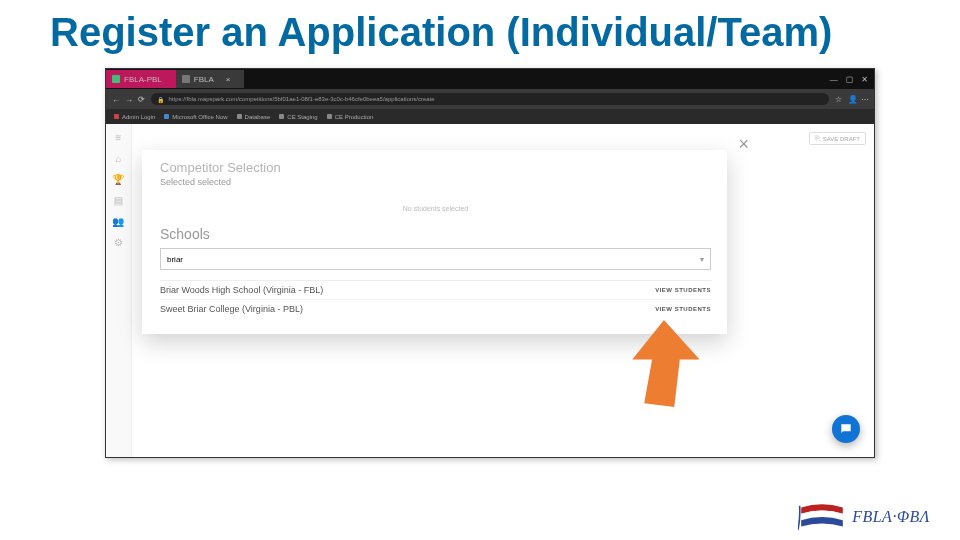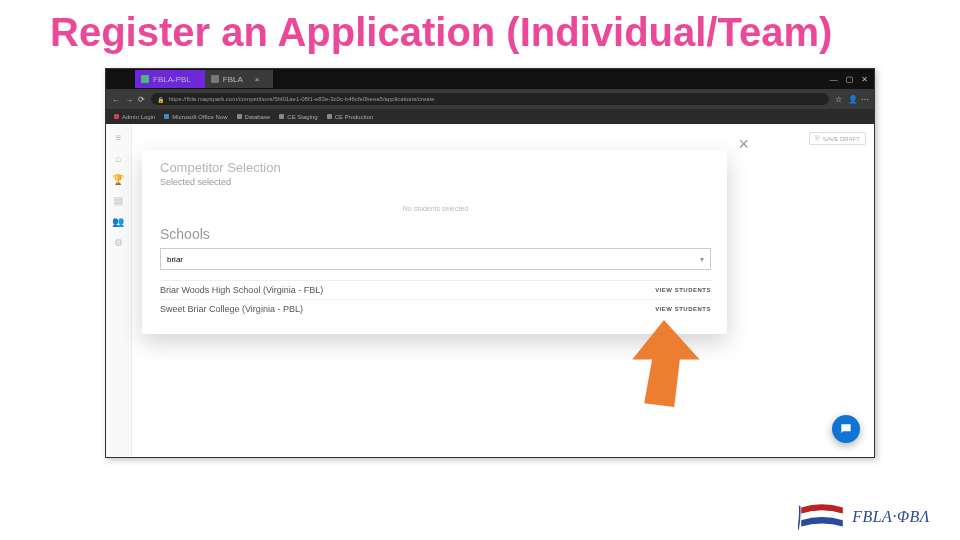--- a/index.html
+++ b/index.html
@@ -7,21 +7,21 @@
       width: 960px;
       height: 540px;
       font-family: 'Segoe UI', Arial, sans-serif;
       background: #fff;
       position: relative;
       overflow: hidden;
     }
     .slide-title {
       font-size: 40px;
       font-weight: 600;
-      color: #ec4899;
+      color: #0369a1;
       padding: 10px 20px 5px 50px;
       line-height: 1.1;
     }
     .browser-window {
       position: absolute;
       left: 105px;
       top: 68px;
       width: 770px;
       height: 390px;
       border: 1px solid #333;
@@ -38,21 +38,21 @@
       color: #bbb;
     }
     .tab {
       display: flex;
       align-items: center;
       height: 18px;
       padding: 0 14px 0 6px;
       gap: 4px;
       position: relative;
     }
-    .tab.dark { background: #6d28d9; margin-left: 29px; }
+    .tab.dark { background: #be185d; }
     .tab.light { background: #3a3a3a; }
     .tab-icon { width: 8px; height: 8px; background:#4b7; border-radius:1px; }
     .tab-icon.gray { background:#777; }
     .addr-bar {
       background: #3a3a3a;
       height: 20px;
       display: flex;
       align-items: center;
       font-size: 7px;
       color: #ccc;

